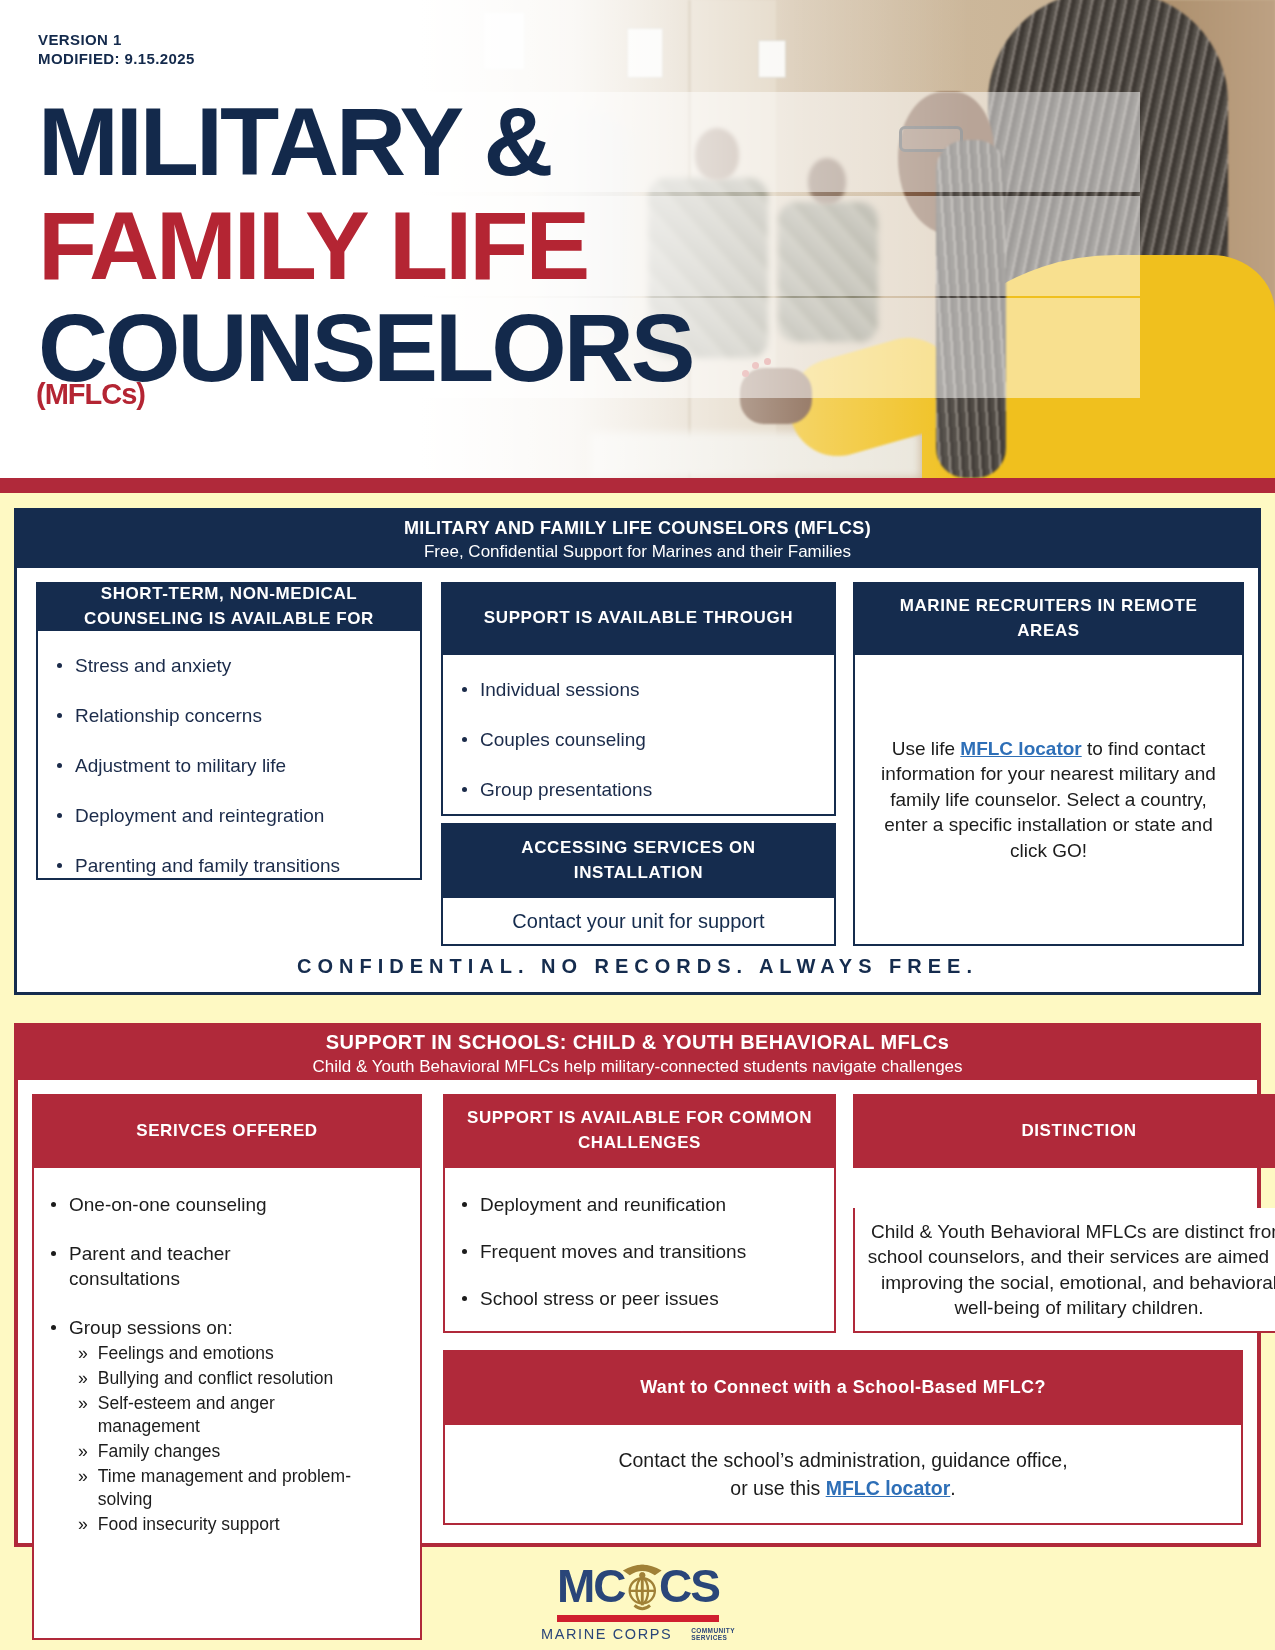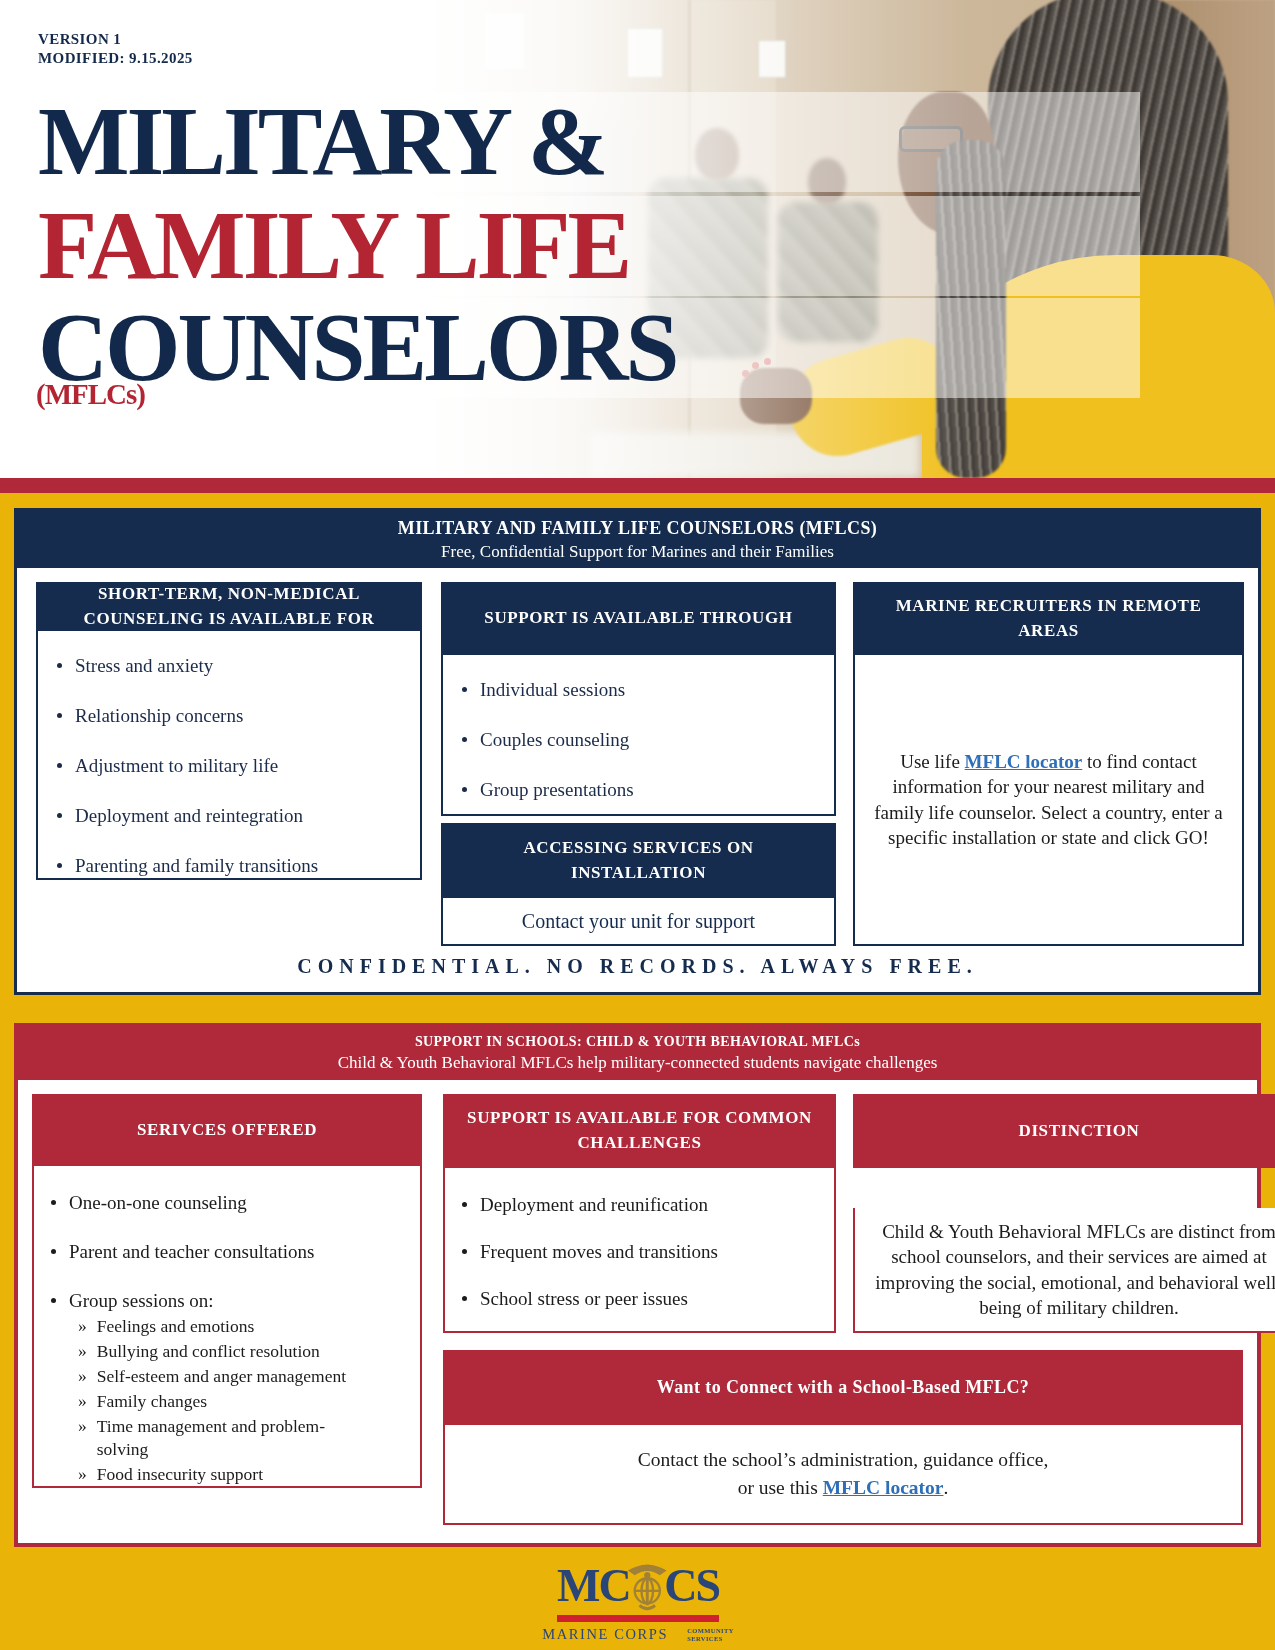--- a/index.html
+++ b/index.html
@@ -1,20 +1,20 @@
 <!DOCTYPE html>
 <html><head>
 <meta charset="utf-8">
 <style>
   * { margin:0; padding:0; box-sizing:border-box; }
   body { background:#888; font-family:"Liberation Sans", sans-serif; }
   .page {
     position:relative; width:1275px; height:1650px; margin:0 auto;
-    background:#eab308; overflow:hidden;
-    font-family:Liberation Serif, serif;
+    background:#fef9c3; overflow:hidden;
+    font-family:Liberation Sans, sans-serif;
   }
   
   .photo { position:absolute; left:0; top:0; width:1275px; height:478px; overflow:hidden; }
   .photo .wall { position:absolute; inset:0;
     background:linear-gradient(90deg,#f2ede4 0%,#e0d5c0 35%,#cfbca1 62%,#c6ae8e 100%); }
   .photo .door { position:absolute; left:688px; top:0; width:88px; height:478px;
     background:#d9cab2; border-left:3px solid #bba887; filter:blur(1px); }
   .photo .frame-right { position:absolute; left:1148px; top:0; width:127px; height:478px;
     background:linear-gradient(90deg,#ab8e6b,#bda183); filter:blur(1px); }
   .paper { position:absolute; background:#f7f6f2; border:1px solid #cfc8ba; filter:blur(1px); }
@@ -97,24 +97,24 @@
   .s1 .bullets { padding:22px 10px 0 16px; gap:25px; color:#1b2b4a; font-weight:500; }
   .unit-body { display:flex; align-items:center; justify-content:center;
     font-size:20px; color:#152c4e; font-weight:500; }
   .c1c .col-body { display:flex; align-items:center; }
   .c1c .para { padding:0 16px; color:#1c1c1c; }
   .s1-footer { position:absolute; left:0; right:0; top:444px; text-align:center;
     color:#152c4e; font-size:20px; font-weight:800; letter-spacing:6px; }
   
   .section2 { top:1023px; height:524px; border:4px solid #b0293a; }
   .s2-banner { height:53px; background:#b0293a; }
-  .s2-banner .b1 { font-size:14px; }
+  .s2-banner .b1 { font-size:20px; }
   .s2 .col-header { background:#b0293a; height:74px; }
   .s2-col-body { border:2px solid #b0293a; border-top:none; color:#1c1c1c; }
-  .c2a { left:14px;  top:67px; width:390px; height:394px; }
+  .c2a { left:14px;  top:67px; width:390px; height:546px; }
   .c2b { left:425px; top:67px; width:393px; height:239px; }
   .c2c { left:835px; top:67px; width:452px; height:239px;gap:40px; }
   .s2 .bullets { padding:24px 8px 0 14px; gap:24px; }
   .c2b .bullets { gap:22px; }
   .subs { display:flex; flex-direction:column; gap:2px; padding:2px 0 0 30px; }
   .c2c .col-body { display:flex; align-items:center; }
   .c2c .para { padding:0 10px; font-weight:400; }
   .connect-banner { position:absolute; left:425px; top:323px; width:800px; height:75px;
     background:#b0293a; display:flex; align-items:center; justify-content:center;
     color:#fff; font-size:18px; font-weight:700; letter-spacing:0.4px; }

